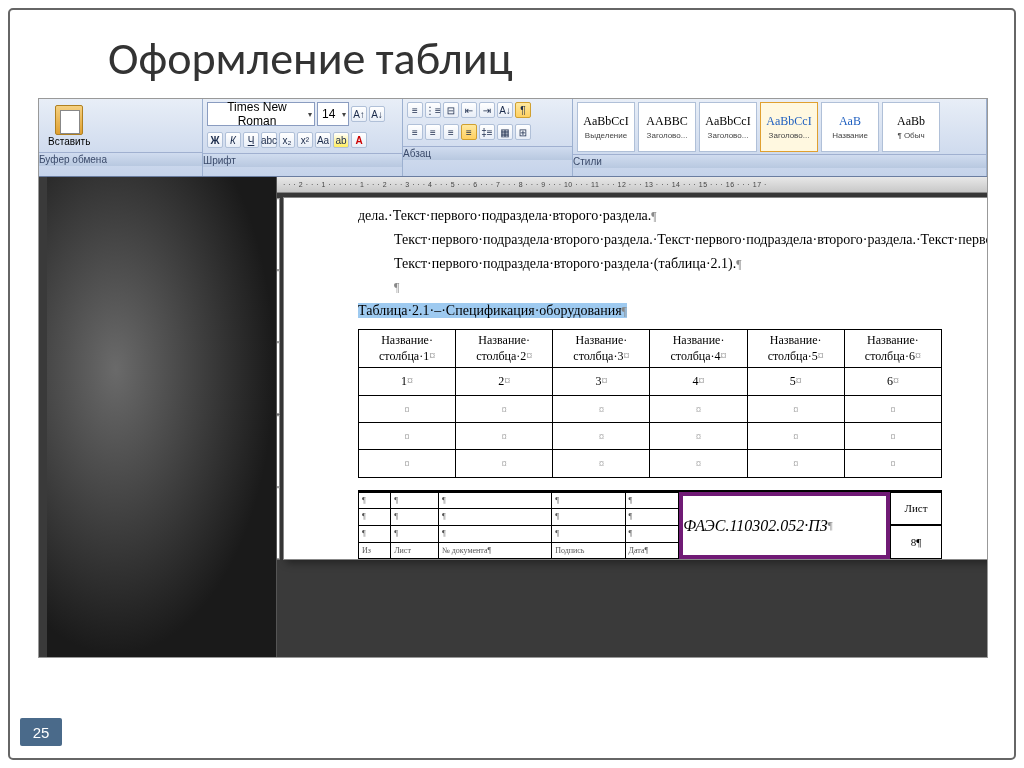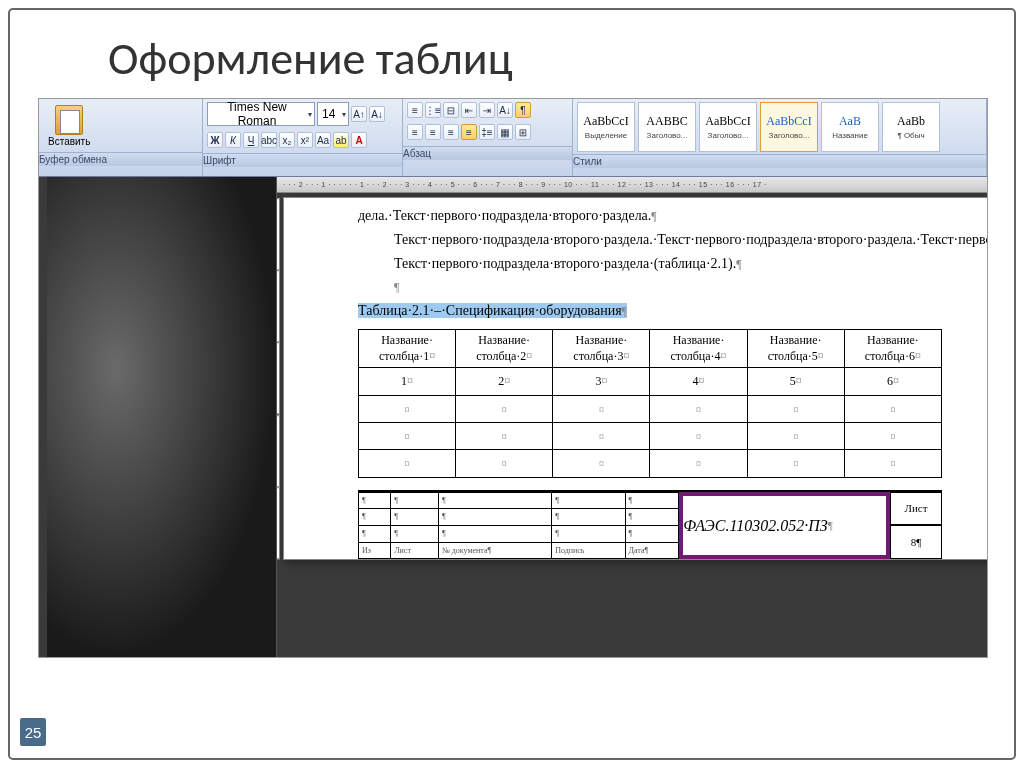--- a/index.html
+++ b/index.html
@@ -56,21 +56,21 @@
 .currency::after { content:"¤"; color:#888; font-size:10px; }
 
 .stamp-block { margin:12px 0 0 0; display:flex; border-top:2px solid #000; font-family:"Times New Roman",serif; }
 .stamp-left { width:55%; }
 .stamp-left table { border-collapse:collapse; width:100%; }
 .stamp-left td { border:1px solid #000; font-size:8px; padding:1px 3px; height:14px; color:#555; }
 .stamp-mid { flex:1; border:4px solid #701a75; display:flex; align-items:center; justify-content:flex-start; font-style:italic; font-size:16px; }
 .stamp-right { width:52px; display:flex; flex-direction:column; }
 .stamp-right div { border:1px solid #000; flex:1; display:flex; align-items:center; justify-content:center; font-size:11px; }
 
-.page-num { position:absolute; left:10px; bottom:12px; width:26px; height:28px; background:#4a6a8a; color:#fff; font-size:15px; display:flex; align-items:center; justify-content:center; border-radius:2px; z-index:10; }
+.page-num { position:absolute; left:10px; bottom:12px; width:42px; height:28px; background:#4a6a8a; color:#fff; font-size:15px; display:flex; align-items:center; justify-content:center; border-radius:2px; z-index:10; }
 </style>
 </head>
 <body>
 
 <div class="slide-frame">
   <div class="slide-title">Оформление таблиц</div>
 
   <div class="word-wrap">
 
     <div class="ribbon">

